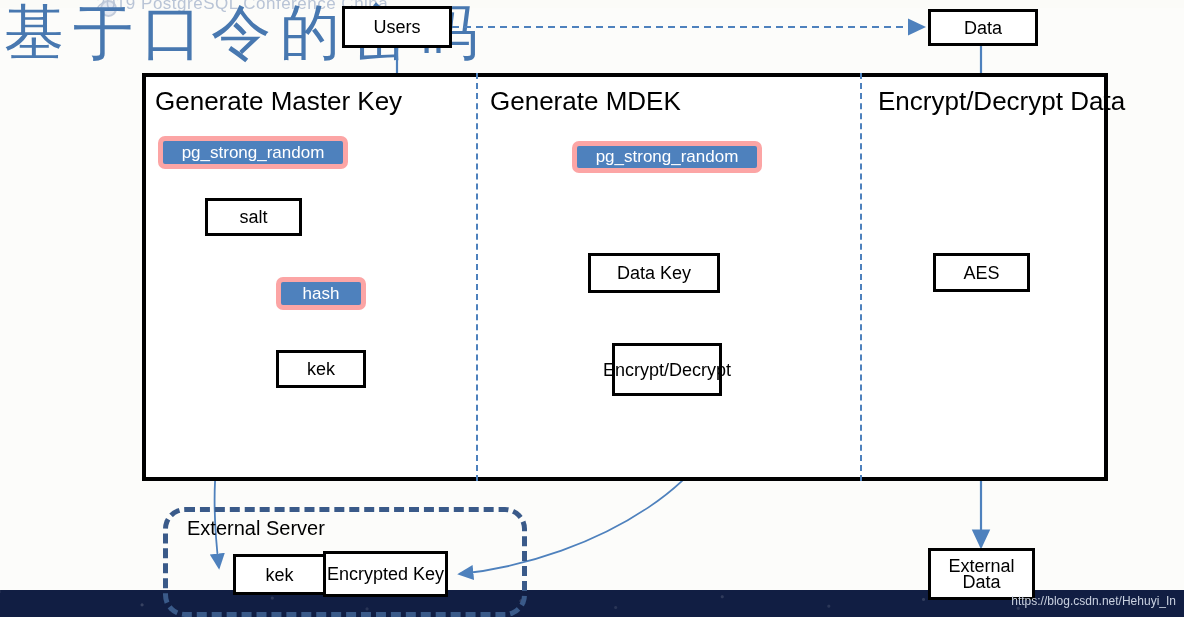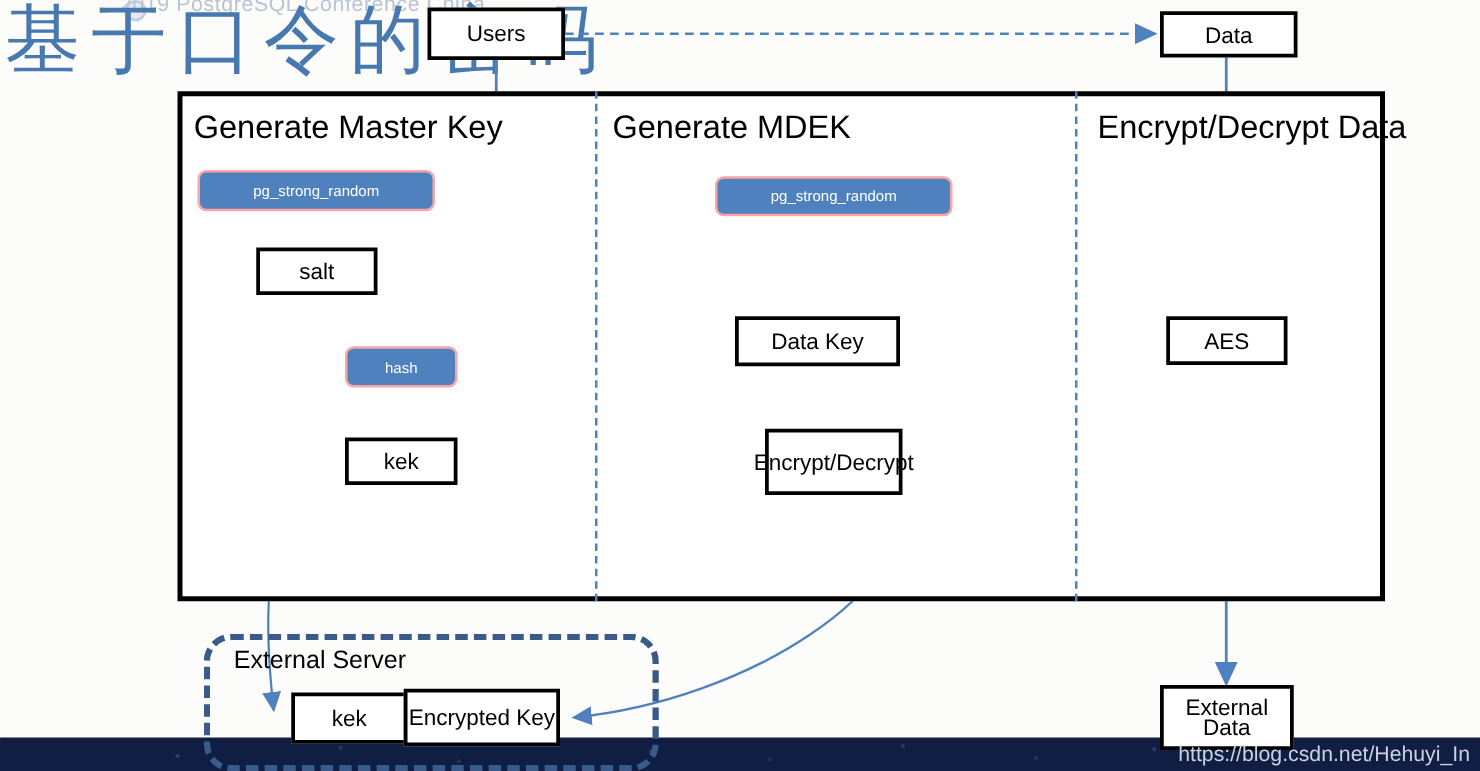--- a/index.html
+++ b/index.html
@@ -92,27 +92,27 @@
     color: #000000;
     font-size: 18px;
     line-height: 16px;
     font-family: "Liberation Sans", sans-serif;
     z-index: 6;
   }
   .bluepill {
     position: absolute;
     box-sizing: border-box;
     background: #4e81bd;
-    border: 2px solid #fca5a5;
+    border: 5px solid #fca5a5;
     border-radius: 7px;
     display: flex;
     align-items: center;
     justify-content: center;
     color: #ffffff;
-    font-size: 12px;
+    font-size: 17px;
     font-family: "Liberation Sans", sans-serif;
     z-index: 6;
   }
 
   
   .main-frame {
     position: absolute;
     left: 142px; top: 73px;
     width: 966px; height: 408px;
     box-sizing: border-box;
@@ -161,21 +161,21 @@
     width: 1184px; height: 617px;
     z-index: 5;
     pointer-events: none;
   }
   .links.under { z-index: 1; }
 
   
   .watermark {
     position: absolute;
     right: 8px; top: 594px;
-    font-size: 17px;
+    font-size: 12px;
     color: #c9d1e0;
     font-family: "Liberation Sans", sans-serif;
     white-space: nowrap;
     z-index: 20;
   }
 </style>
 </head>
 <body>
 
 <div id="slide">

